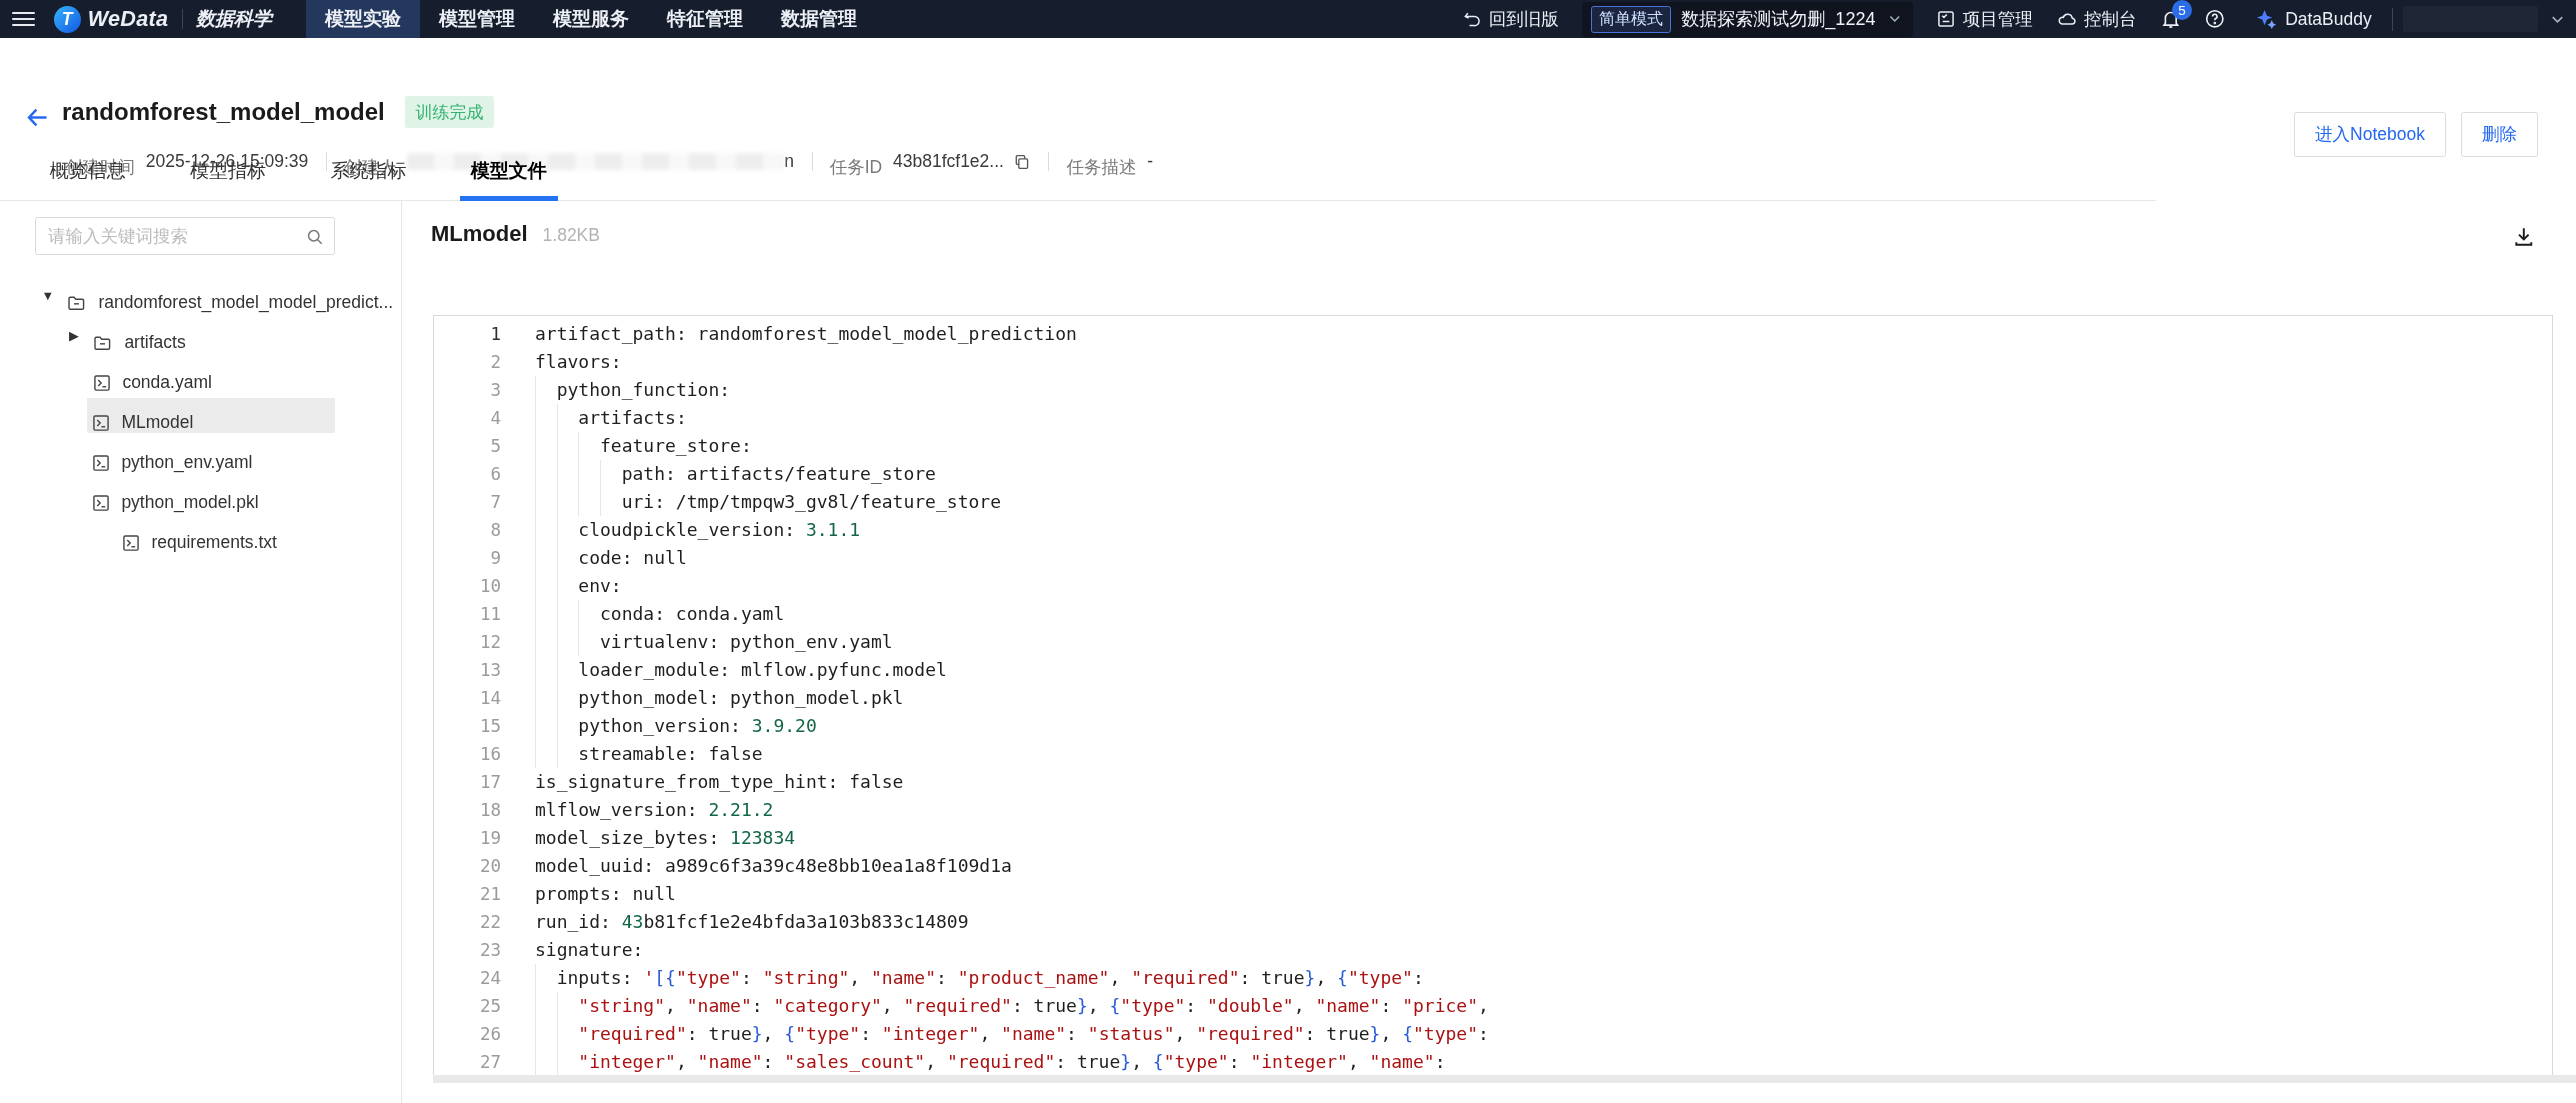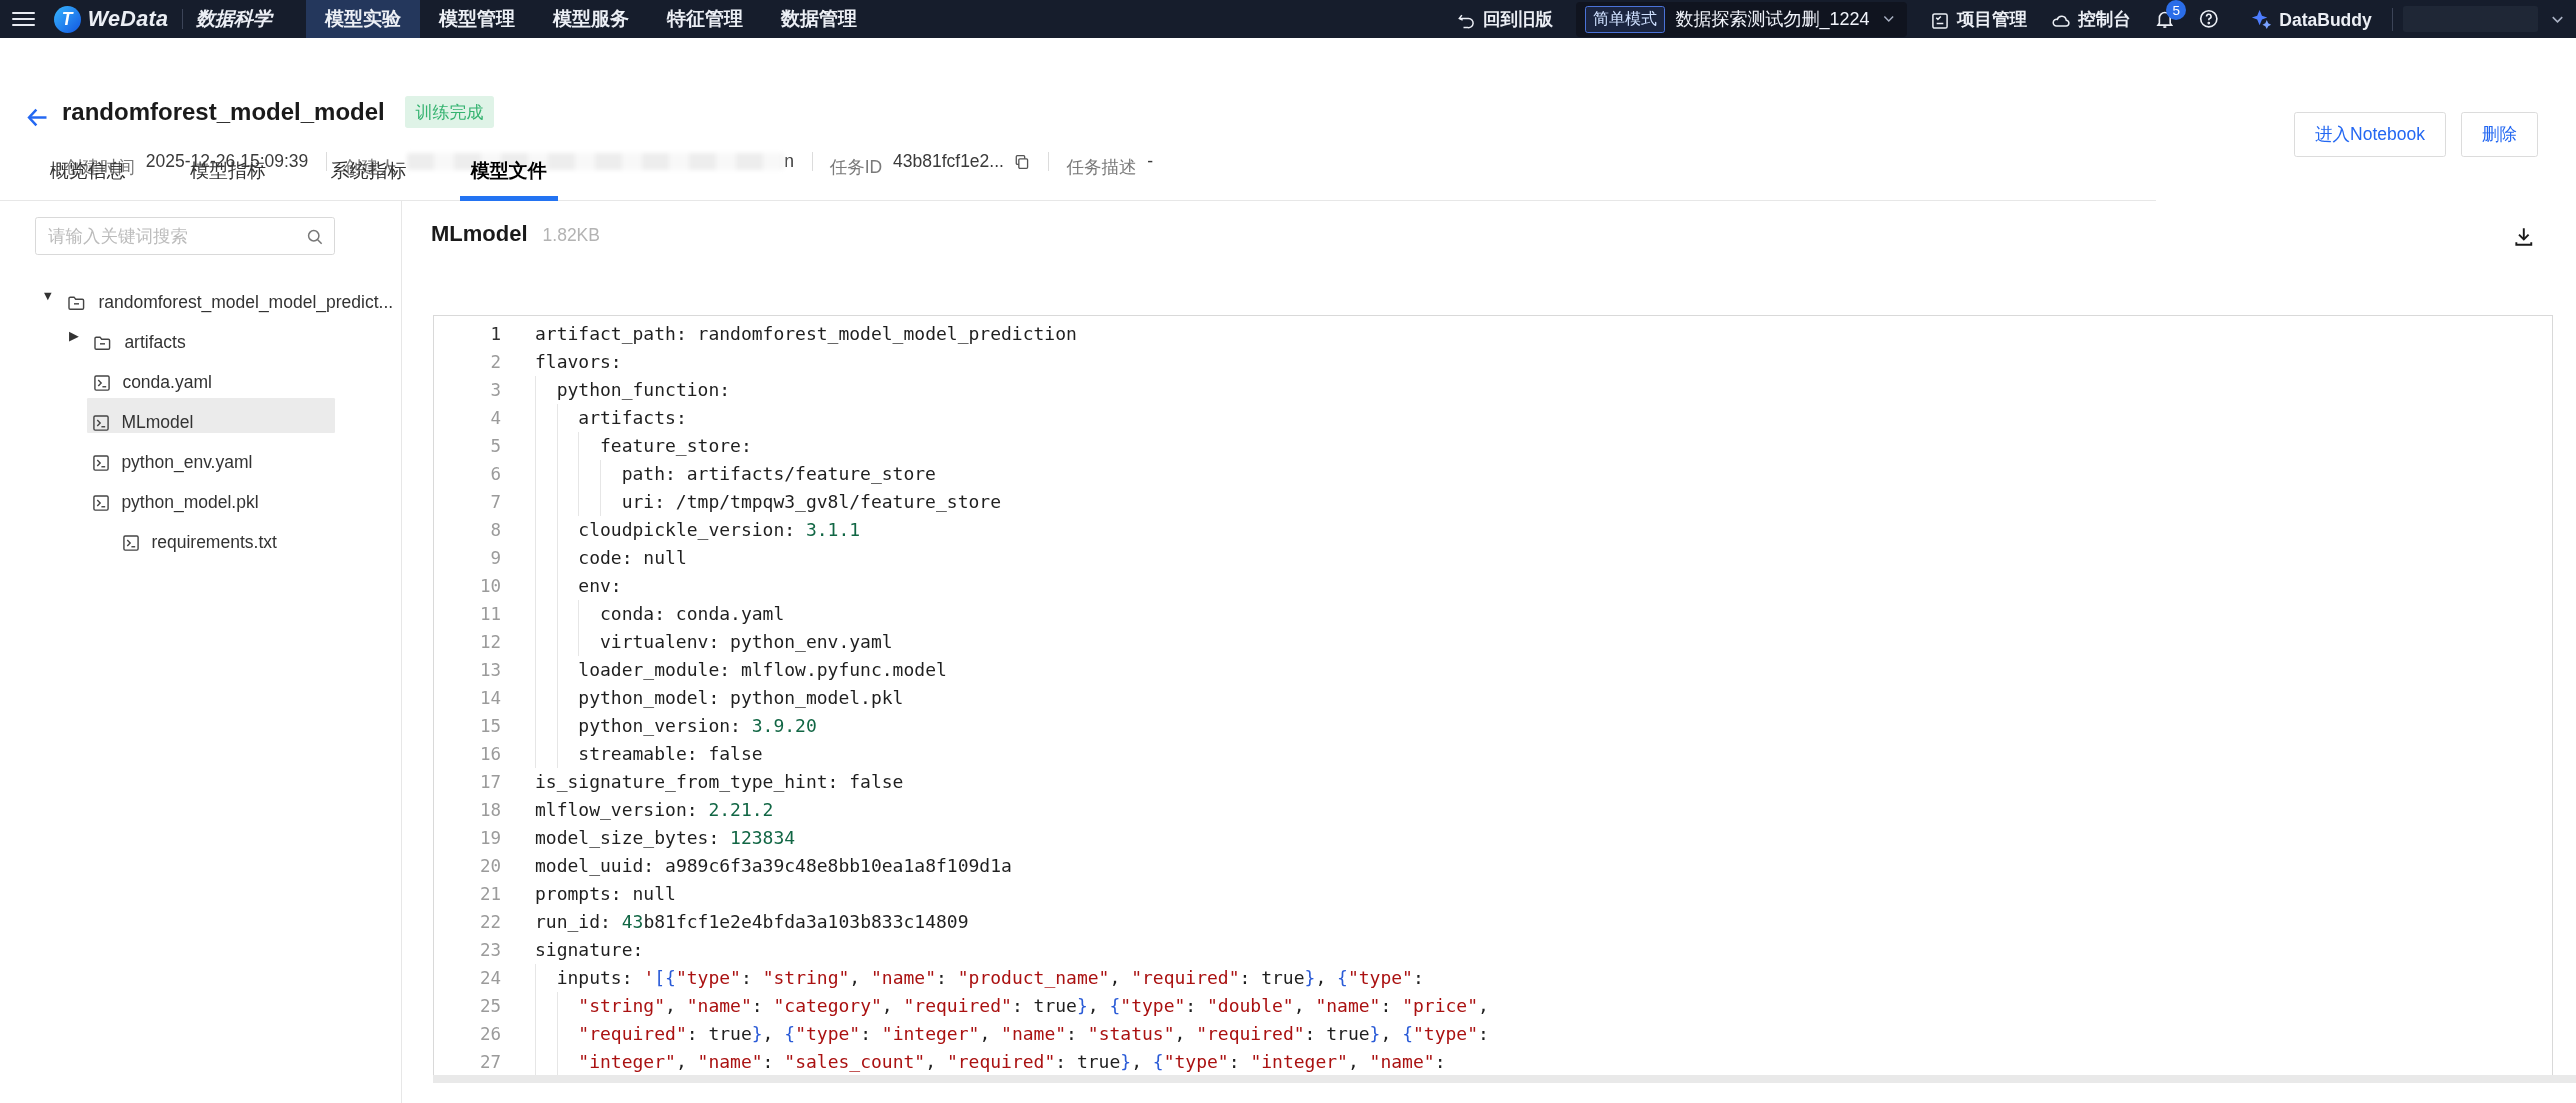--- a/index.html
+++ b/index.html
@@ -18,21 +18,21 @@
   .logo-mark { width:27px; height:27px; border-radius:50%; background:linear-gradient(135deg,#37b6ff,#1256e0);
     display:flex; align-items:center; justify-content:center; font-weight:bold; font-style:italic; font-size:17.5px; color:#fff; }
   .brand-name { font-size:21.6px; font-weight:bold; font-style:italic; margin-left:7px; letter-spacing:0.3px; }
   .brand-div { width:0.7px; height:20px; background:#3c4458; margin:0 13.5px; }
   .brand-sub { font-size:19px; font-style:italic; font-weight:bold; }
   .nav-items { display:flex; align-items:center; height:100%; margin-left:34px; }
   .nav-item { height:100%; display:flex; align-items:center; padding:0 19px; font-size:19px; font-weight:bold; cursor:pointer; }
   .nav-item.active { background:#24375c; }
   .nav-right { margin-left:auto; display:flex; align-items:center; height:100%; padding-right:9.4px; }
   .nav-right .txt { font-size:17.5px; }
-  .nr-group { display:flex; align-items:flex-end; margin-left:23px; cursor:pointer;font-weight:bold; }
+  .nr-group { display:flex; align-items:center; margin-left:23px; cursor:pointer; }
   .nr-group svg { margin-right:6.7px; }
   .proj-box { display:flex; align-items:center; background:#10141f; border-radius:4px; padding:4px 9.4px; margin-left:23px; cursor:pointer; }
   .mode-badge { border:0.7px solid #4a72d8; color:#cfe0ff; border-radius:2.7px; font-size:16px; padding:2px 6.7px; background:#1b2razz540; background:#1b2540; }
   .proj-name { font-size:18px; margin:0 10.8px 0 10.8px; color:#f0f3fa; }
   .bell-wrap { position:relative; margin-left:23px; cursor:pointer; }
   .badge-count { position:absolute; top:-8px; right:-10.8px; background:#2b6de8; color:#fff; font-size:13.5px;
     min-width:20px; height:20px; border-radius:10px; display:flex; align-items:center; justify-content:center; padding:0 4px; }
   .nav-div { width:0.7px; height:23px; background:#3c4458; margin-left:20px; }
   .user-blur { width:135px; height:25.6px; background:#1f2736; border-radius:2.7px; margin-left:10.8px; }
   .nav-chev { margin-left:9.4px; cursor:pointer; }

